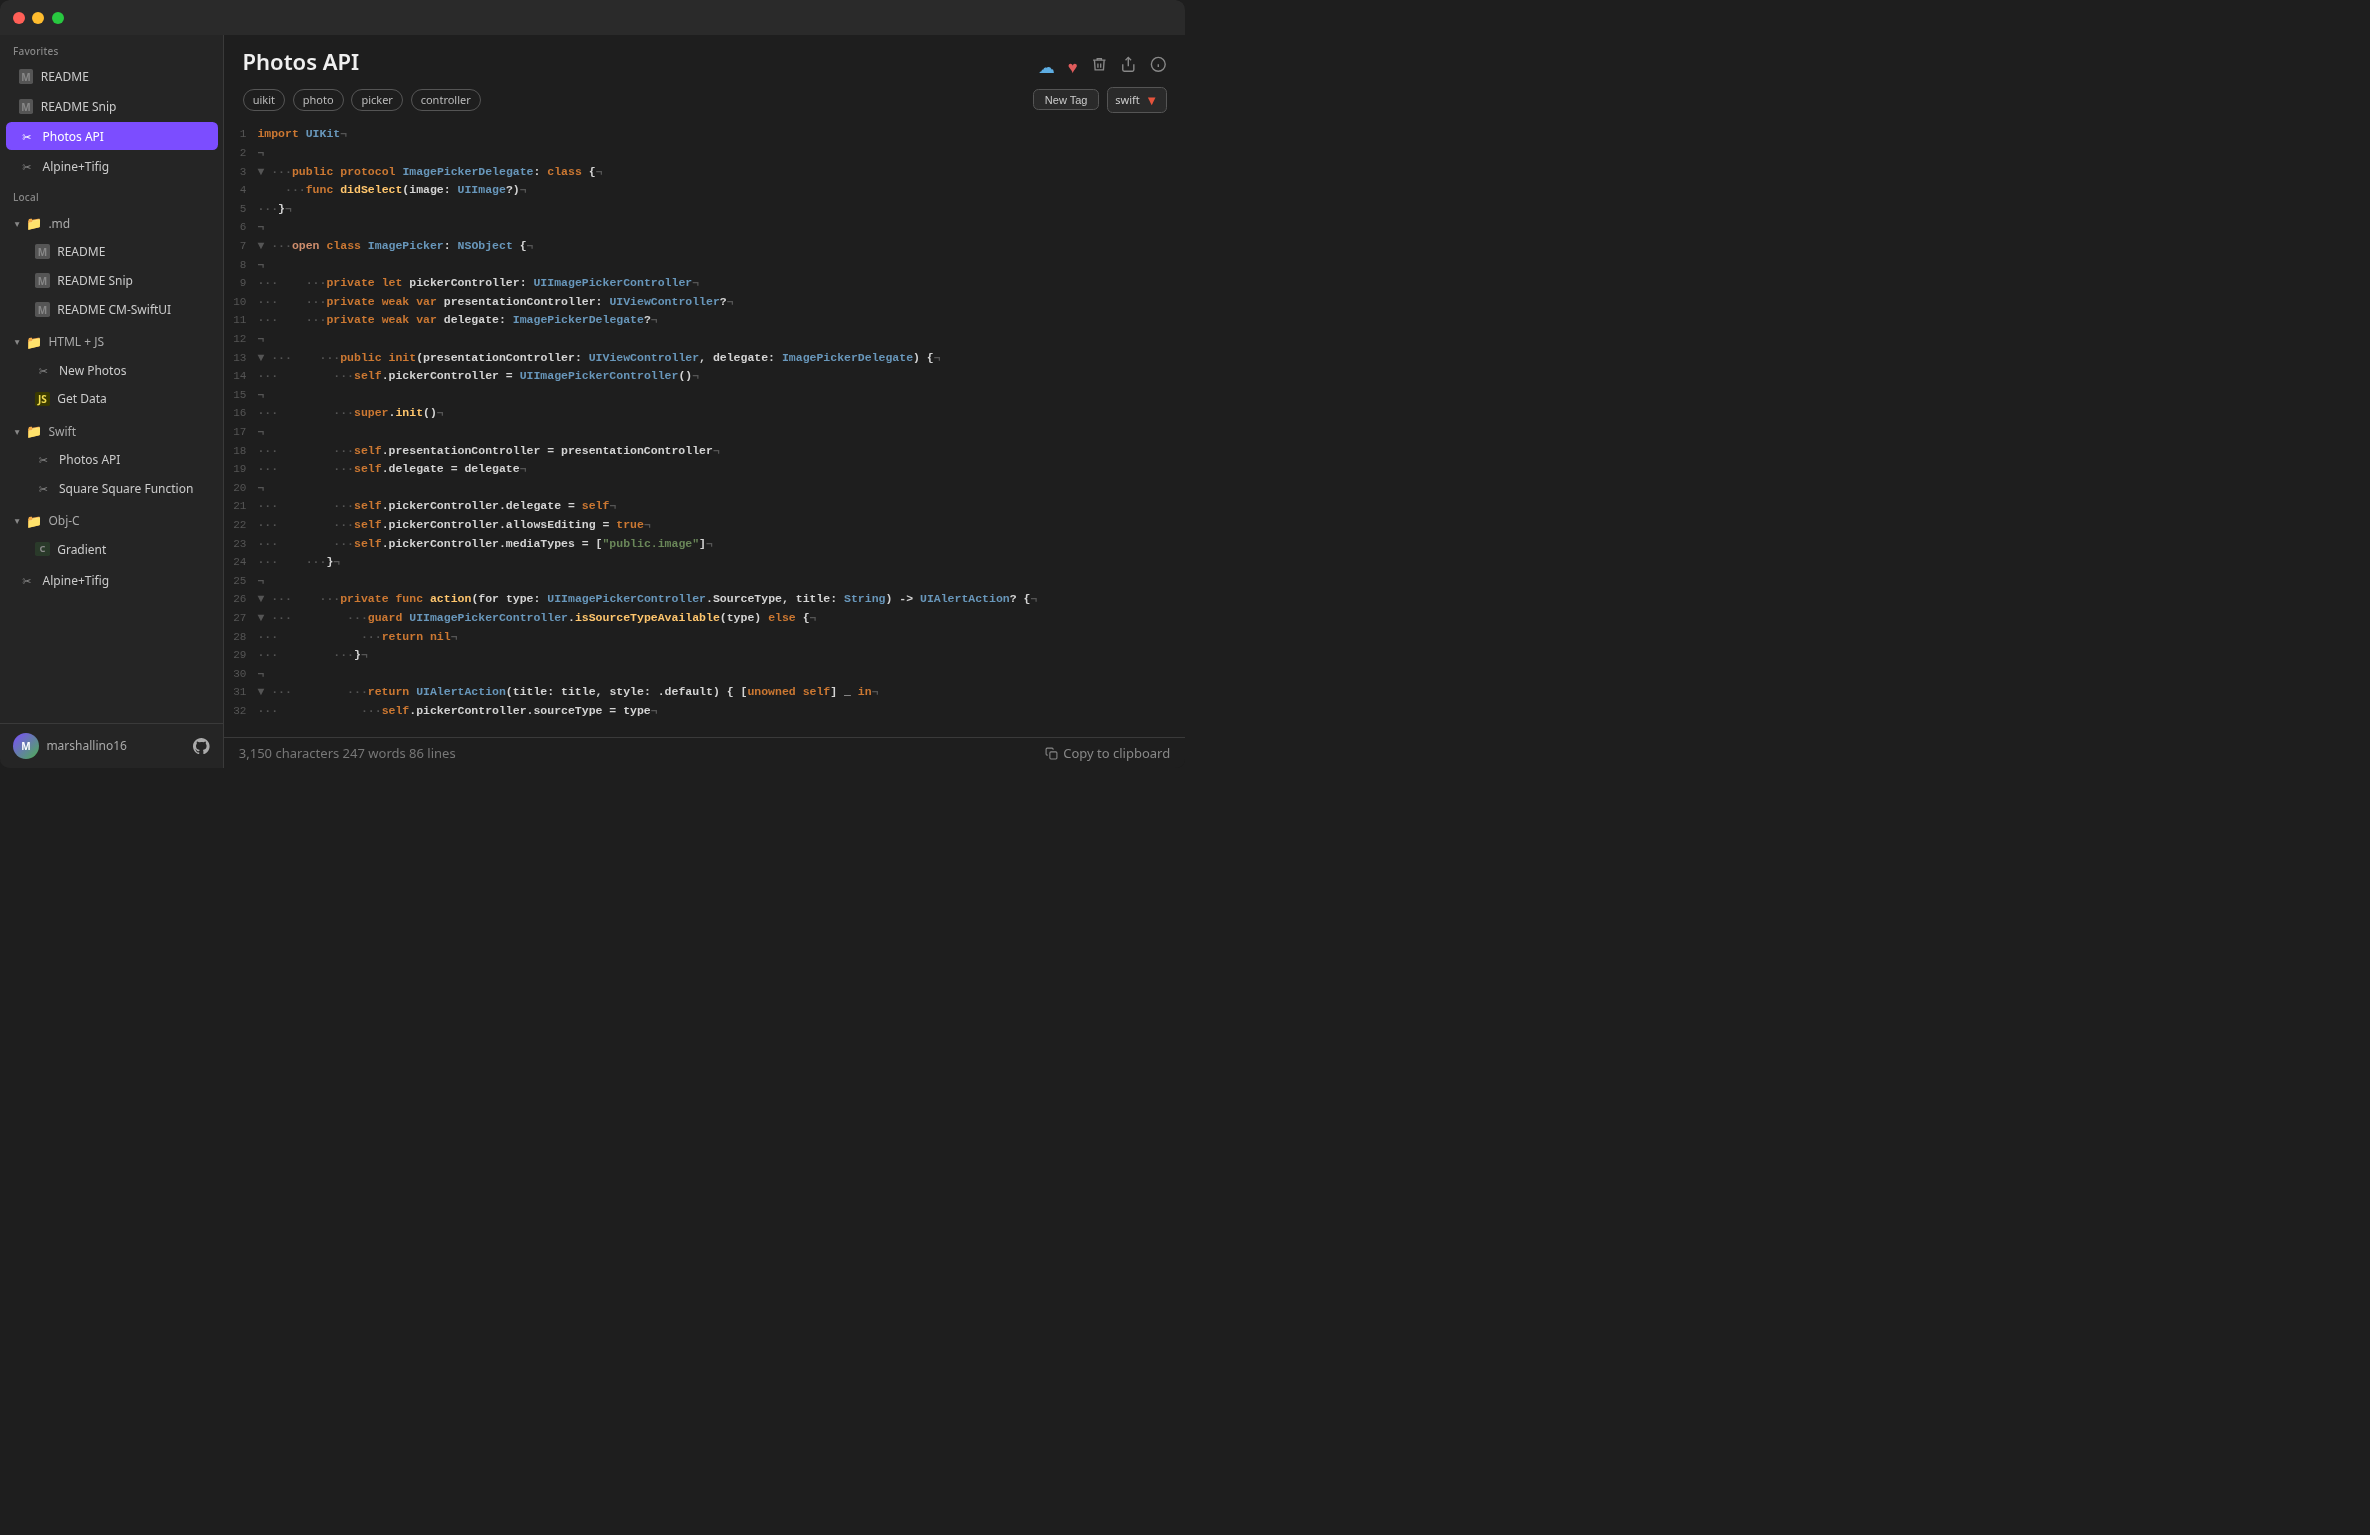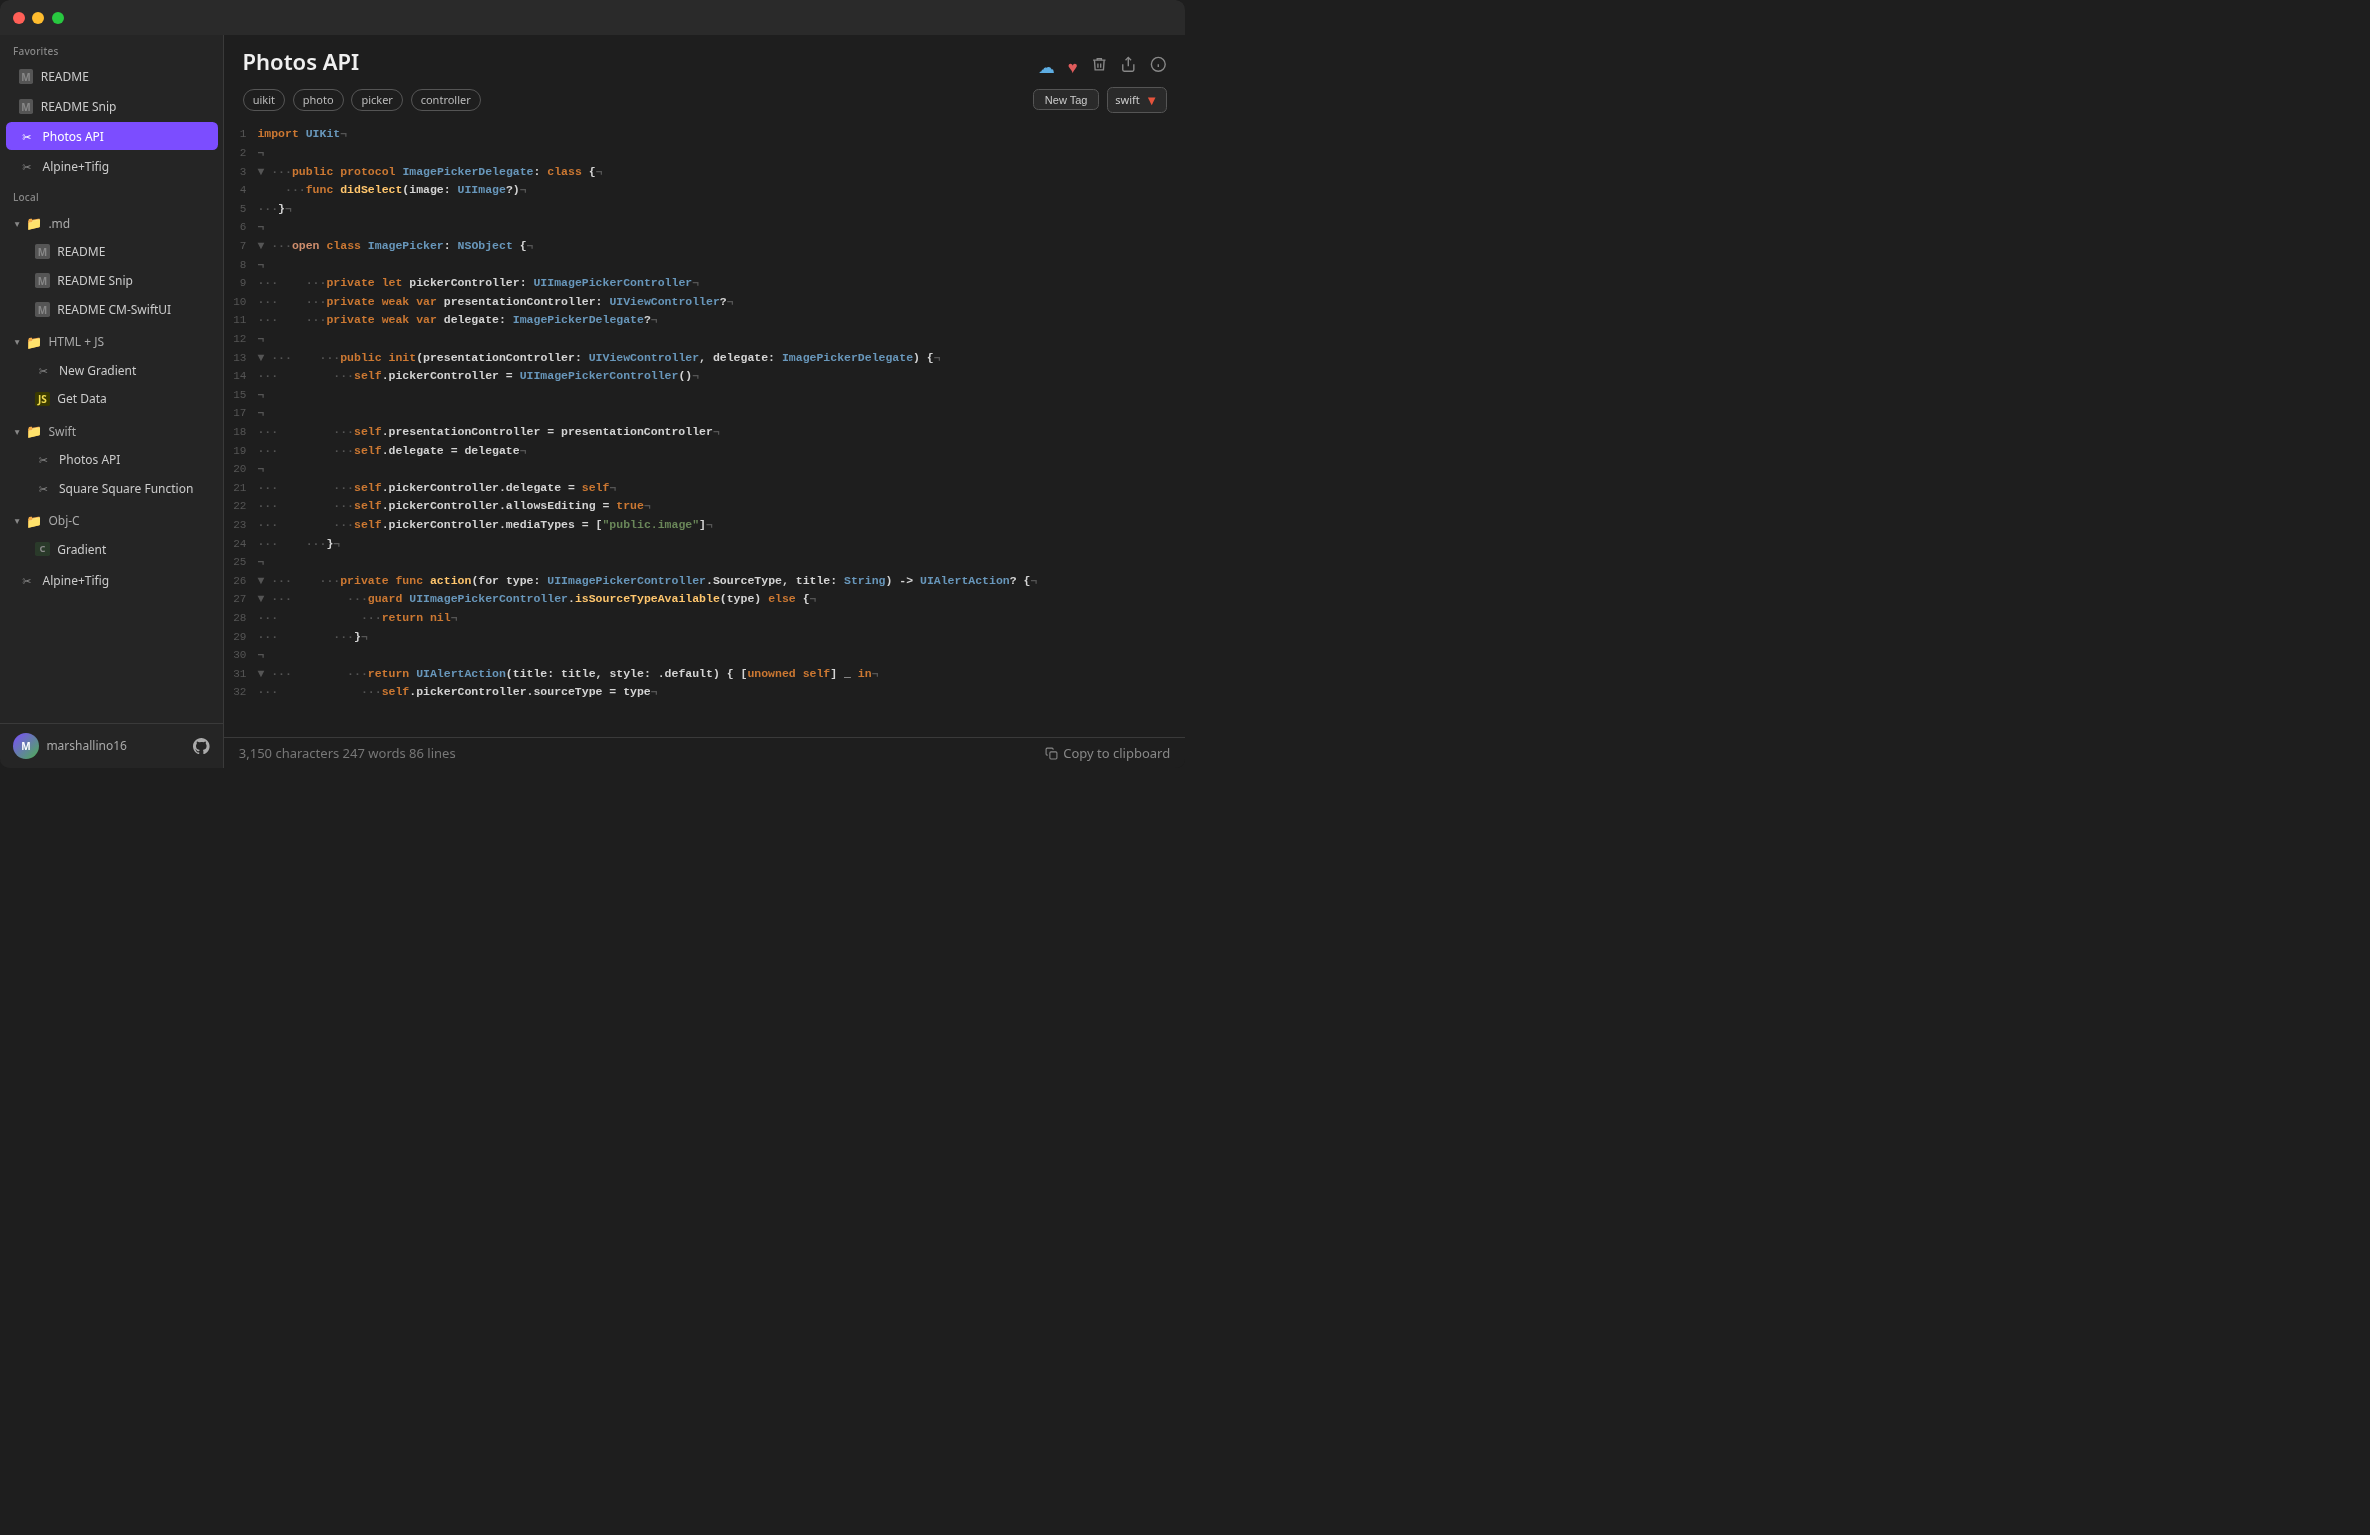--- a/index.html
+++ b/index.html
@@ -308,21 +308,21 @@
     </div>
 
     <div class="sidebar-group">
       <div class="sidebar-group-header">
         <span class="chevron">▼</span>
         <span class="folder-icon">📁</span>
         <span>HTML + JS</span>
       </div>
       <div class="sidebar-item" style="padding-left:29.5px;">
         <div class="item-icon" style="color:#888;font-size:11px;">✂</div>
-        <span class="item-label">New Gradient</span>
+        <span class="item-label">New Photos</span>
       </div>
       <div class="sidebar-item" style="padding-left:29.5px;">
         <div class="item-icon" style="color:#f0db4f;font-size:10px;font-weight:bold;background:#3a3a00;border-radius:1.8px;width:14.8px;height:14.8px;display:flex;align-items:center;justify-content:center;">JS</div>
         <span class="item-label">Get Data</span>
       </div>
     </div>
 
     <div class="sidebar-group">
       <div class="sidebar-group-header">
         <span class="chevron">▼</span>
@@ -468,20 +468,24 @@
       </div>
       <div class="code-line">
         <span class="line-num">14</span>
         <span class="line-content"><span style="color:#555">···        ···</span><span class="kw">self</span>.pickerController = <span class="type">UIImagePickerController</span>()<span style="color:#555">¬</span></span>
       </div>
       <div class="code-line">
         <span class="line-num">15</span>
         <span class="line-content"><span style="color:#555">¬</span></span>
       </div>
       <div class="code-line">
+        <span class="line-num">16</span>
+        <span class="line-content"><span style="color:#555">···        ···</span><span class="kw">super</span>.<span class="fn">init</span>()<span style="color:#555">¬</span></span>
+      </div>
+      <div class="code-line">
         <span class="line-num">17</span>
         <span class="line-content"><span style="color:#555">¬</span></span>
       </div>
       <div class="code-line">
         <span class="line-num">18</span>
         <span class="line-content"><span style="color:#555">···        ···</span><span class="kw">self</span>.presentationController = presentationController<span style="color:#555">¬</span></span>
       </div>
       <div class="code-line">
         <span class="line-num">19</span>
         <span class="line-content"><span style="color:#555">···        ···</span><span class="kw">self</span>.delegate = delegate<span style="color:#555">¬</span></span>

